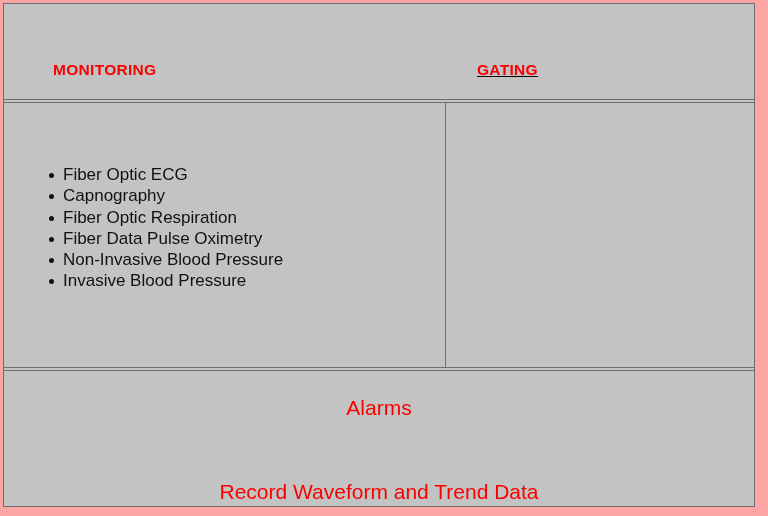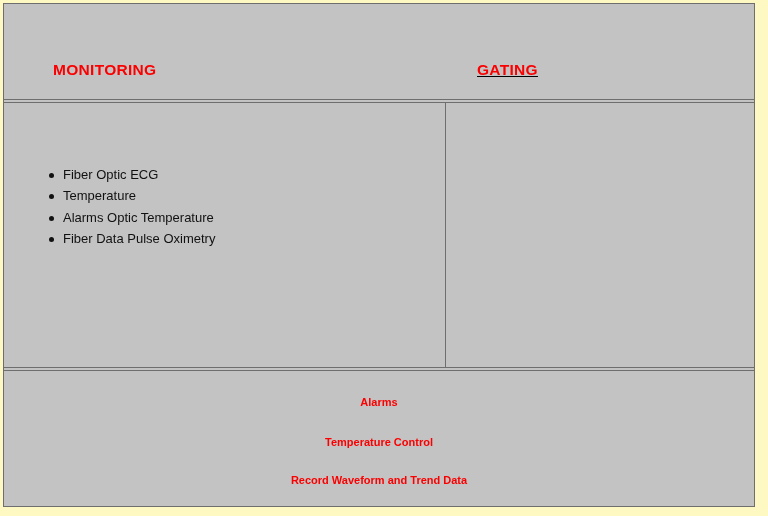--- a/index.html
+++ b/index.html
@@ -11,21 +11,21 @@
     width: 768px;
     height: 516px;
     overflow: hidden;
     font-family: "Liberation Sans", sans-serif;
   }
 
   .page {
     position: relative;
     width: 768px;
     height: 516px;
-    background: #fef9c3;
+    background: #fca5a5;
     box-sizing: border-box;
   }
 
   
   .frame {
     position: absolute;
     left: 3px;
     top: 3px;
     width: 752px;
     height: 504px;
@@ -91,21 +91,21 @@
     margin: 0;
     padding: 0;
     list-style: none;
   }
   .bullet-list.left-list  { left: 43px; top: 61px; }
 
   .bullet-list li {
     position: relative;
     padding-left: 16px;
     color: #111111;
-    font-size: 13px;
+    font-size: 17px;
     line-height: 21.3px;
     white-space: nowrap;
   }
   .bullet-list li::before {
     content: "";
     position: absolute;
     left: 2px;
     top: 9px;
     width: 5px;
     height: 5px;
@@ -122,27 +122,27 @@
     bottom: 0;
     box-sizing: border-box;
     border-top: 1px solid #6e6e6e;
   }
   .bottom-item {
     position: absolute;
     left: 0;
     width: 100%;
     text-align: center;
     color: #fb0000;
-    font-weight: bold;
-    font-size: 11px;
+    font-weight: normal;
+    font-size: 21px;
     white-space: nowrap;
   }
   .bottom-item.i0 { top: 25px; }
   .bottom-item.i1 { top: 65px; }
-  .bottom-item.i2 { top: 103px; }
+  .bottom-item.i2 { top: 109px; }
 </style>
 </head>
 <body>
 
 <div class="page">
   <div class="frame">
 
     <div class="header-row">
       <div class="header-cell monitoring">
         <div class="header-label">MONITORING</div>
@@ -154,36 +154,41 @@
 
     <div class="middle-row">
       <div class="v-divider"></div>
 
       <div class="panel left">
         <ul class="bullet-list left-list">
           <li>
             <span>Fiber Optic ECG</span>
           </li>
           <li>
-            <span>Temperature</span>
+            <span>Capnography</span>
           </li>
           <li>
-            <span>Alarms Optic Temperature</span>
+            <span>Fiber Optic Respiration</span>
           </li>
           <li>
             <span>Fiber Data Pulse Oximetry</span>
+          </li>
+          <li>
+            <span>Non-Invasive Blood Pressure</span>
+          </li>
+          <li>
+            <span>Invasive Blood Pressure</span>
           </li>
         </ul>
       </div>
 
       <div class="panel right">
         
       </div>
     </div>
 
     <div class="bottom-row">
       <div class="bottom-item i0">Alarms</div>
-      <div class="bottom-item i1">Temperature Control</div>
       <div class="bottom-item i2">Record Waveform and Trend Data</div>
     </div>
 
   </div>
 </div>
 
 </body></html>

